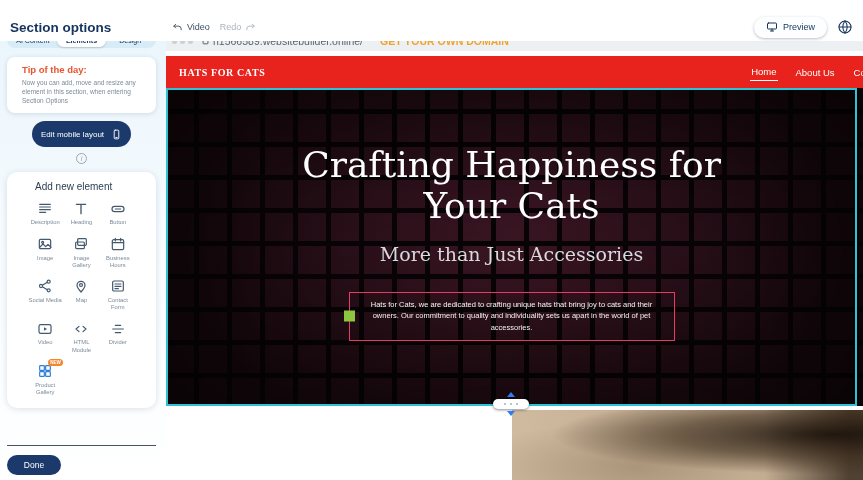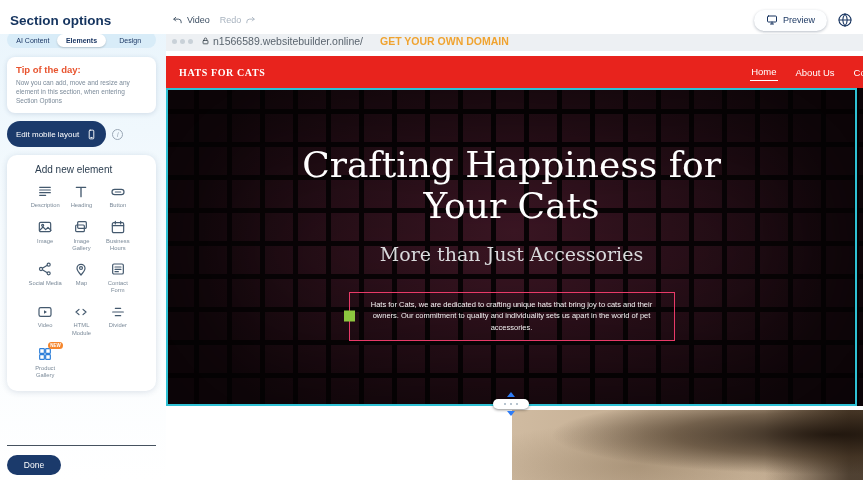--- a/index.html
+++ b/index.html
@@ -5,21 +5,21 @@
   * { margin:0; padding:0; box-sizing:border-box; }
   html,body { background:#fff; }
   #app {
     position:relative; width:863px; height:480px; overflow:hidden;
     font-family:"Liberation Sans", sans-serif; background:#fff;
   }
   svg { display:block; }
 
   
   .topbar {
-    position:absolute; left:0; top:6px; width:863px; height:28px;
+    position:absolute; left:0; top:13px; width:863px; height:28px;
     background:#fff; display:flex; align-items:center; padding:0 10px;
     z-index:20;
   }
   .topbar-title { font-size:13.5px; font-weight:bold; color:#14335e; }
   .undo-redo {
     position:absolute; left:172px; top:0; height:28px;
     display:flex; align-items:center; gap:10px;
   }
   .undo-btn, .redo-btn { display:flex; align-items:center; gap:4px; font-size:9px; cursor:pointer; }
   .undo-btn { color:#3d4f63; }
@@ -50,26 +50,26 @@
     border-radius:9px; display:flex; padding:1.5px;
   }
   .tab {
     flex:1; display:flex; align-items:center; justify-content:center;
     font-size:7px; color:#1b3764; border-radius:7px; cursor:pointer; white-space:nowrap;
   }
   .tab.active { background:#fff; font-weight:bold; box-shadow:0 1px 2px rgba(0,0,0,.18); }
 
   .tip-card {
     margin:9px 10px 0 7px; background:#fff; border-radius:8px;
-    box-shadow:0 1px 5px rgba(40,70,110,.16); padding:7px 9px 8px;
+    box-shadow:0 1px 5px rgba(40,70,110,.16); padding:7px 15px 8px;
   }
   .tip-title { font-size:9.5px; font-weight:bold; color:#e8542f; margin-bottom:3px; }
   .tip-body { font-size:6.5px; color:#7b8a99; line-height:1.4; }
 
-  .mobile-row { margin:8px 10px 0 7px; display:flex; align-items:center; gap:6px; }
+  .mobile-row { margin:8px 10px 0 7px; display:flex; align-items:center; gap:6px;flex-direction:column; }
   .mobile-btn {
     background:#1b3a6b; color:#fff; border-radius:14px; height:26px;
     display:flex; align-items:center; gap:7px; padding:0 9px;
     font-size:8px; cursor:pointer;
   }
   .info-circle {
     width:11px; height:11px; border-radius:50%; border:1px solid #9aa7b5;
     color:#9aa7b5; font-size:7px; font-style:italic; display:flex;
     align-items:center; justify-content:center; cursor:pointer;
   }

